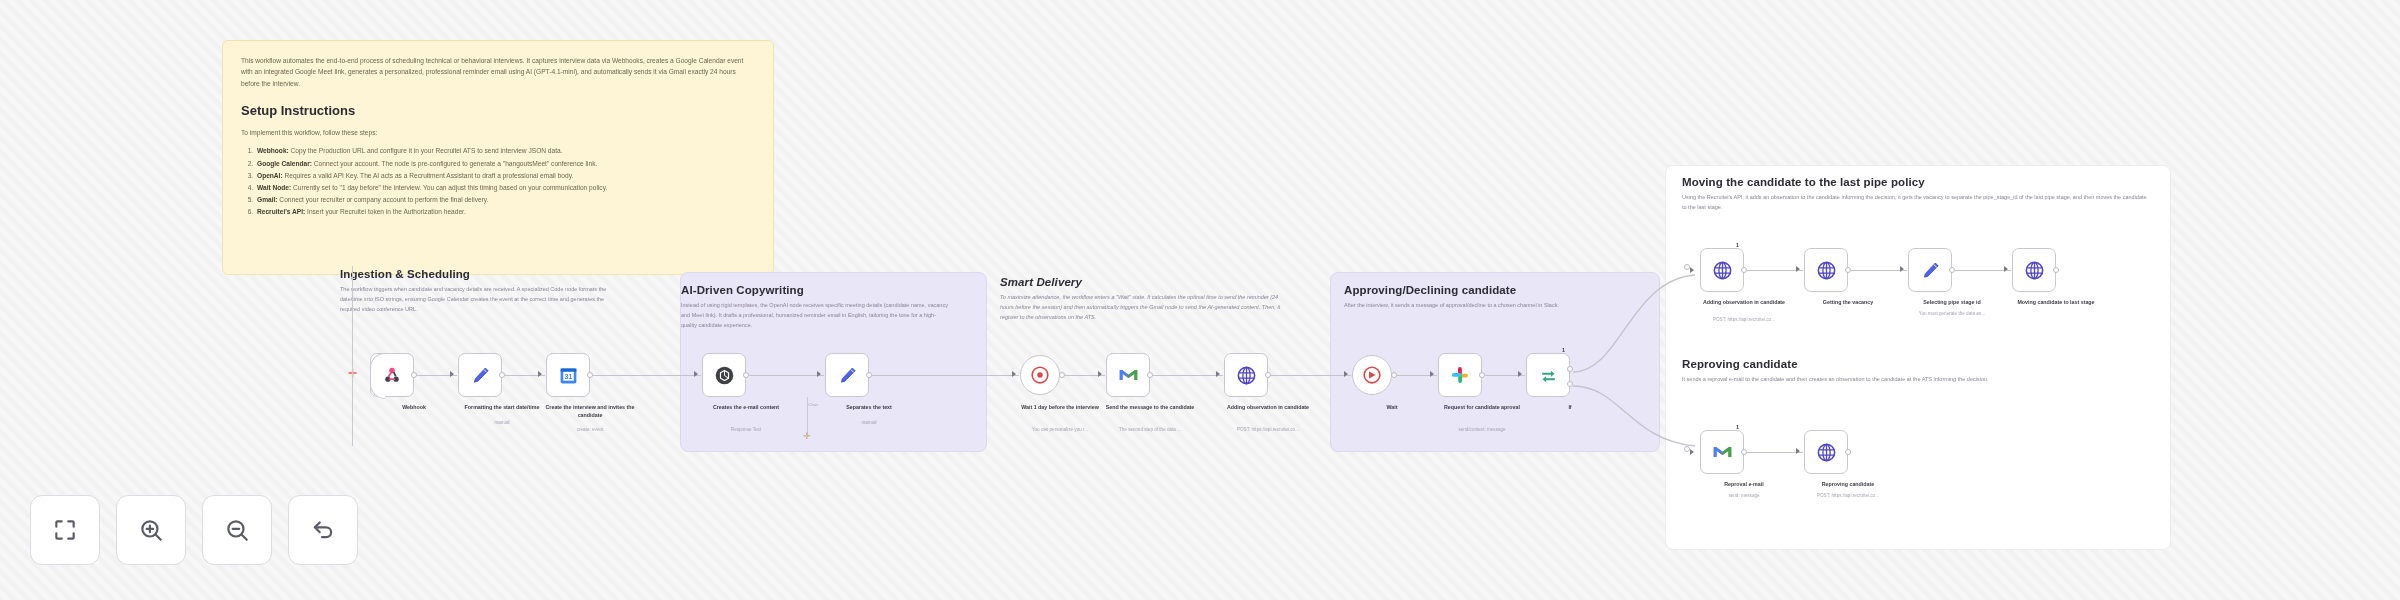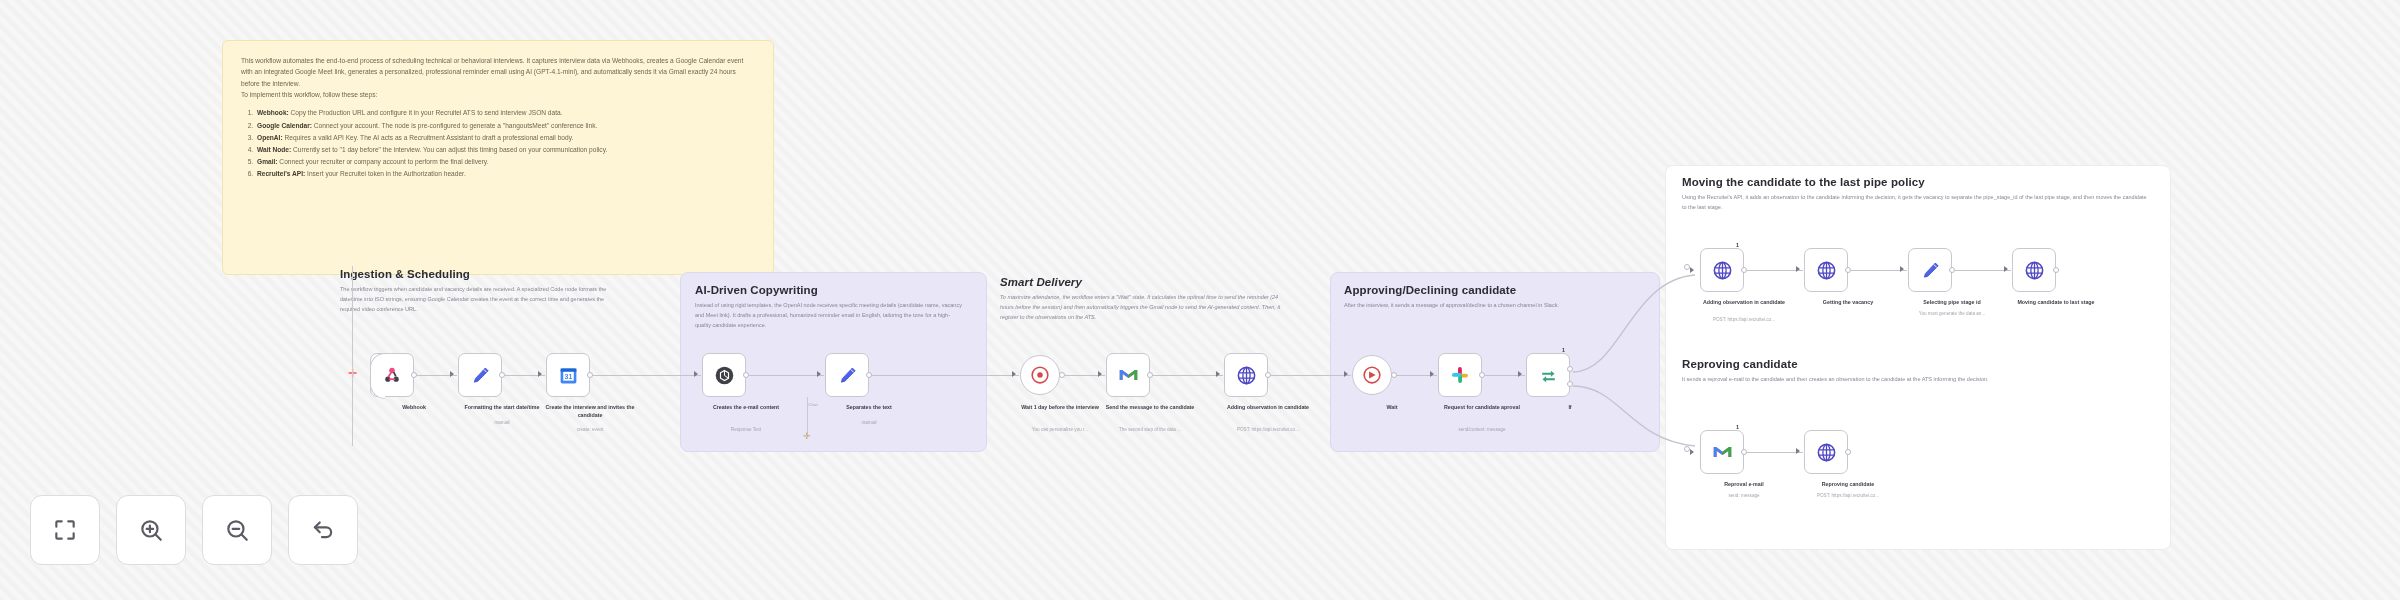--- a/index.html
+++ b/index.html
@@ -74,32 +74,33 @@
   }
   .tbtn svg{ display:block; }
 </style>
 </head>
 <body>
 
 <div class="canvas">
 
   <div class="note">
     <p>This workflow automates the end-to-end process of scheduling technical or behavioral interviews. It captures interview data via Webhooks, creates a Google Calendar event with an integrated Google Meet link, generates a personalized, professional reminder email using AI (GPT-4.1-mini), and automatically sends it via Gmail exactly 24 hours before the interview.</p>
+    <h3>Setup Instructions</h3>
     <p>To implement this workflow, follow these steps:</p>
     <ol>
       <li><b>Webhook:</b><span> Copy the Production URL and configure it in your Recruitei ATS to send interview JSON data.</span></li>
       <li><b>Google Calendar:</b><span> Connect your account. The node is pre-configured to generate a "hangoutsMeet" conference link.</span></li>
       <li><b>OpenAI:</b><span> Requires a valid API Key. The AI acts as a Recruitment Assistant to draft a professional email body.</span></li>
       <li><b>Wait Node:</b><span> Currently set to "1 day before" the interview. You can adjust this timing based on your communication policy.</span></li>
       <li><b>Gmail:</b><span> Connect your recruiter or company account to perform the final delivery.</span></li>
       <li><b>Recruitei's API:</b><span> Insert your Recruitei token in the Authorization header.</span></li>
     </ol>
   </div>
 
-  <div class="sect panel-violet" style="left:680px;top:272px;width:307px;height:180px;padding:11px 14px;">
+  <div class="sect panel-violet" style="left:680px;top:272px;width:307px;height:180px;padding:11px 0;">
     <div class="s-title">AI-Driven Copywriting</div>
     <div class="s-desc" style="width:268px">Instead of using rigid templates, the OpenAI node receives specific meeting details (candidate name, vacancy and Meet link). It drafts a professional, humanized reminder email in English, tailoring the tone for a high-quality candidate experience.</div>
   </div>
 
   <div class="sect panel-violet" style="left:1330px;top:272px;width:330px;height:180px;padding:11px 13px;">
     <div class="s-title">Approving/Declining candidate</div>
     <div class="s-desc" style="width:305px">After the interview, it sends a message of approval/decline to a chosen channel in Slack.</div>
   </div>
 
   <div class="sect panel-white" style="left:1665px;top:165px;width:506px;height:385px;"></div>

